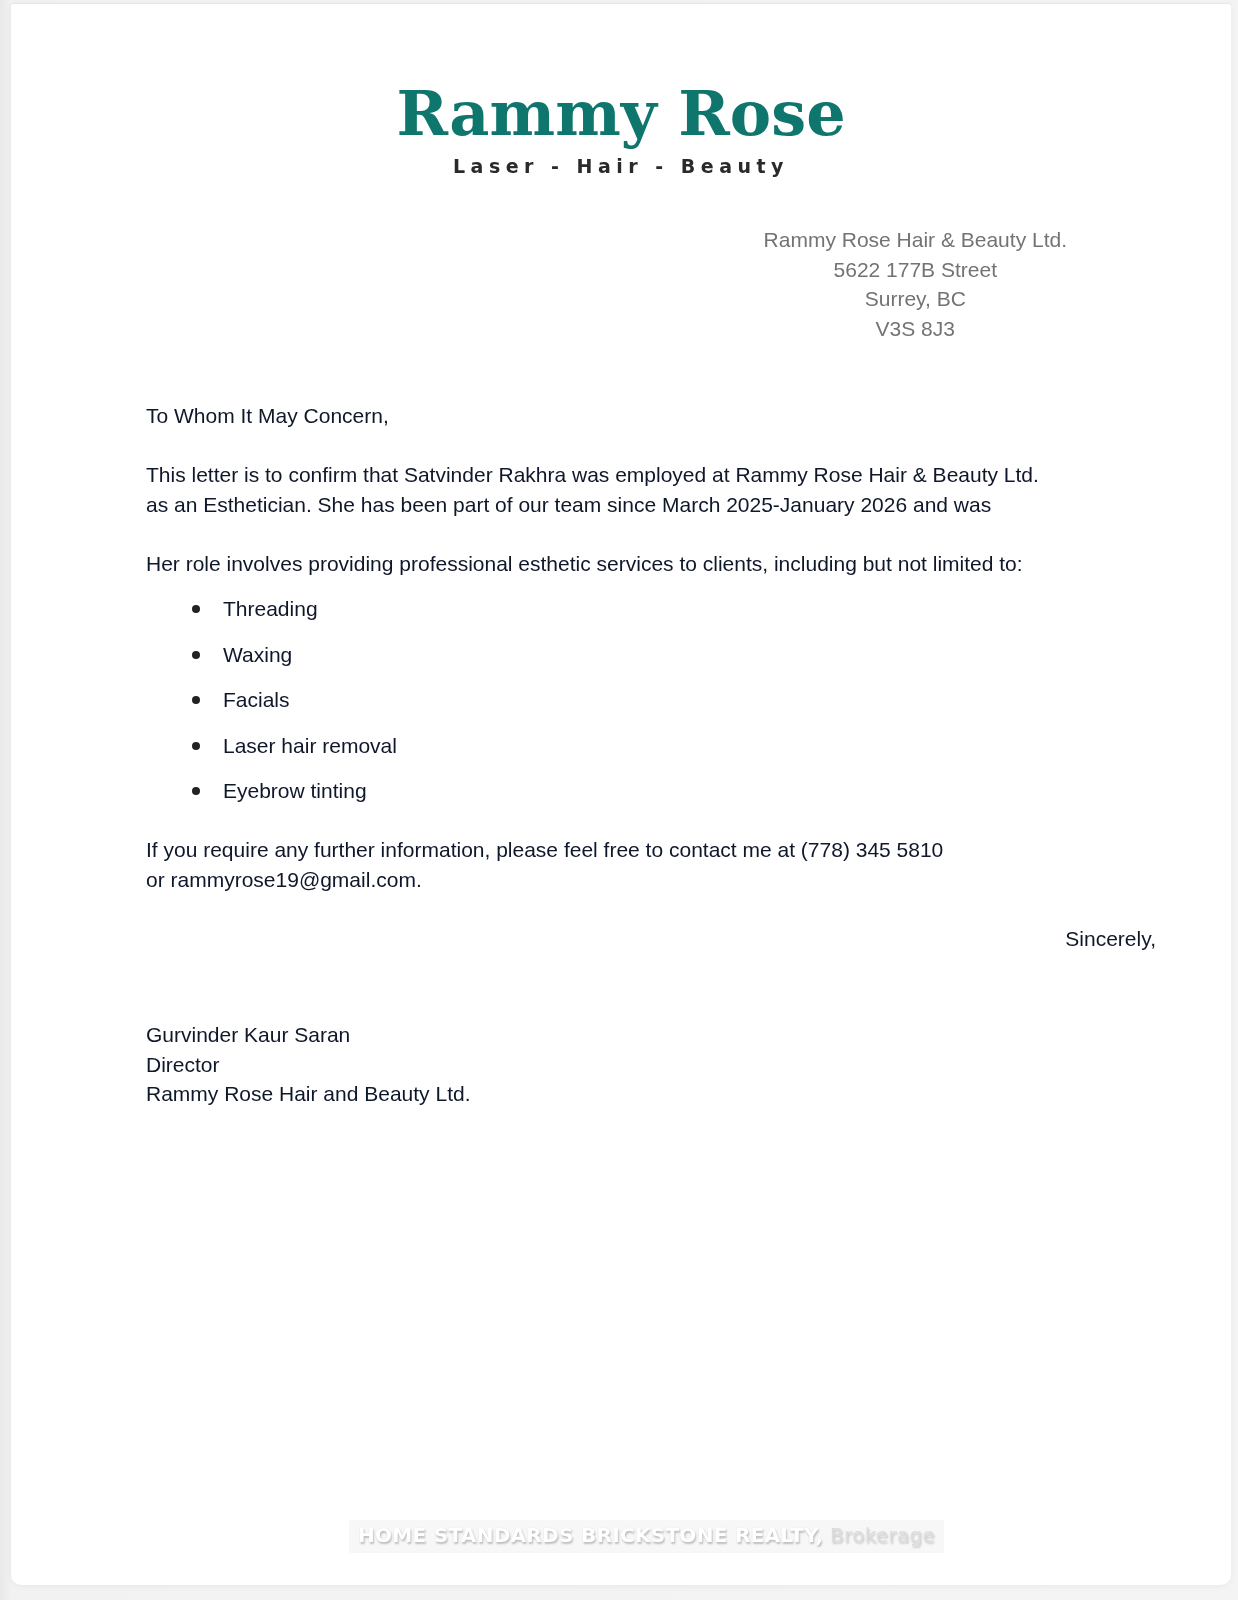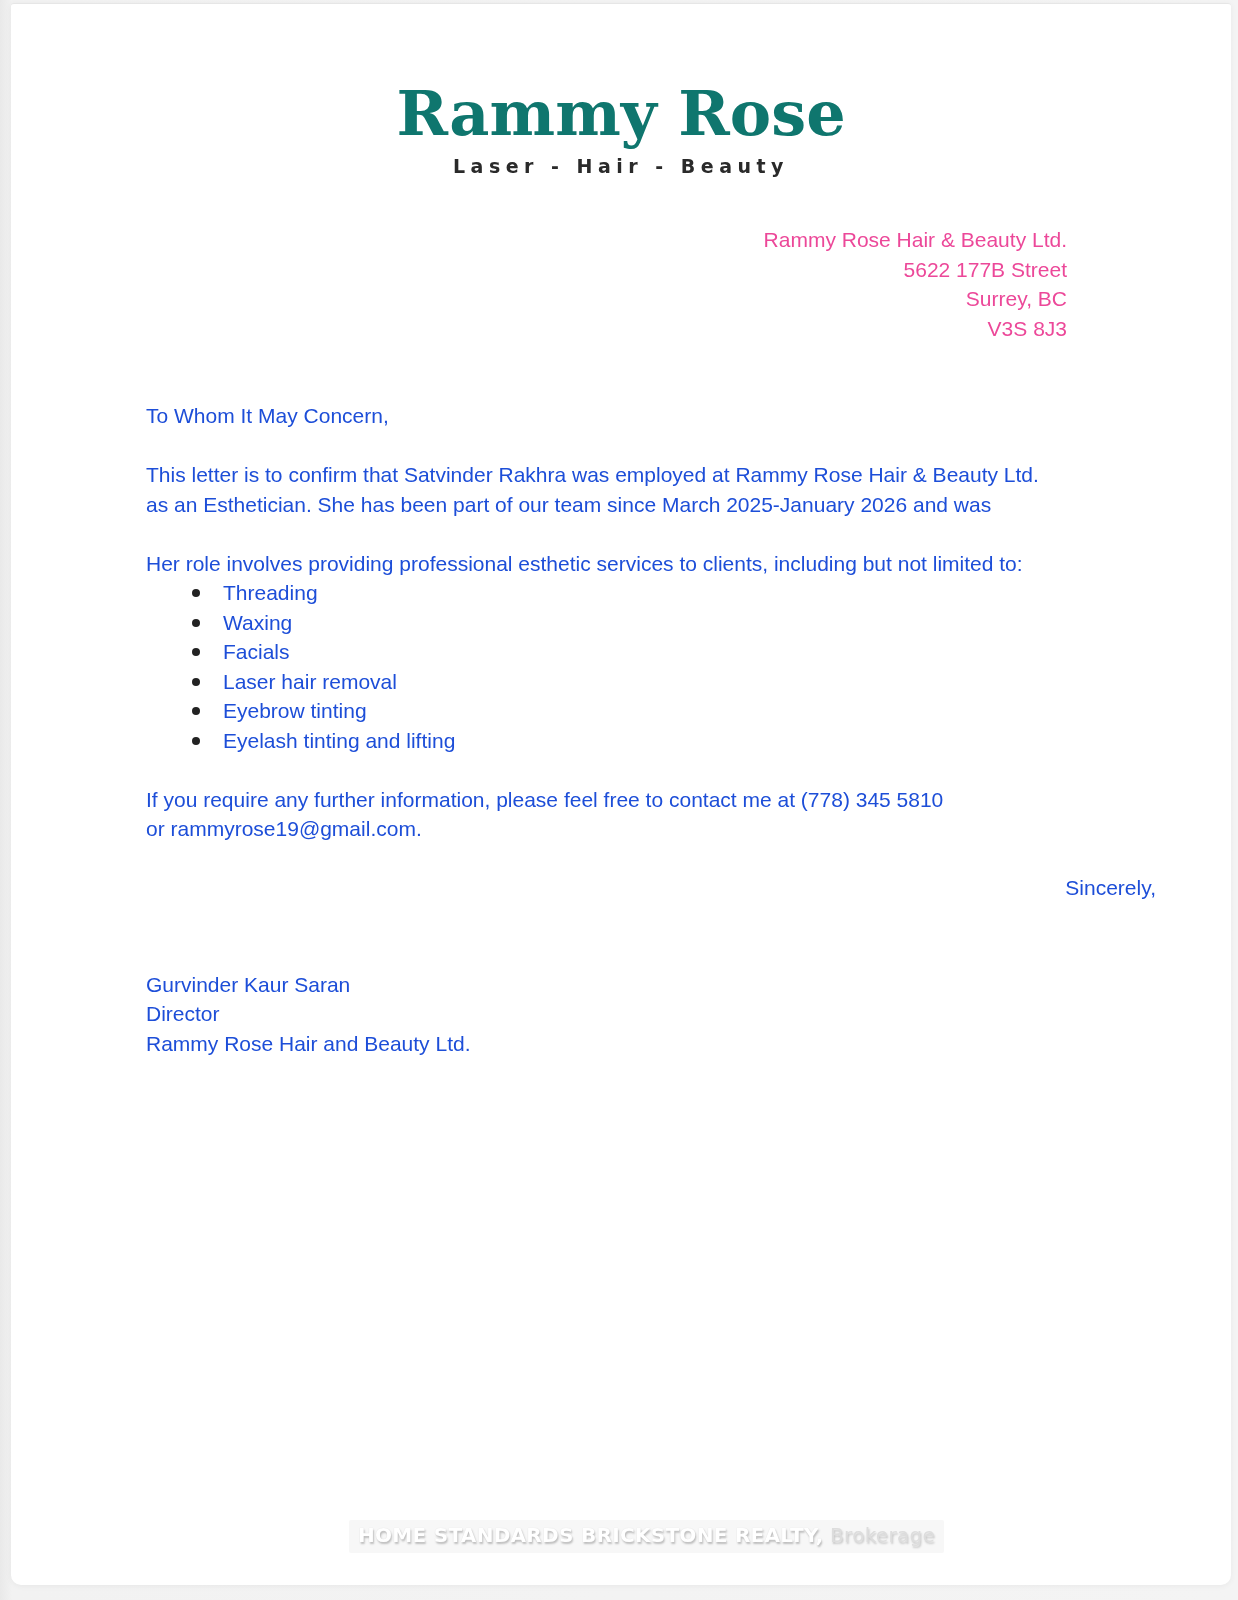--- a/index.html
+++ b/index.html
@@ -49,34 +49,34 @@
     line-height: 22px;
     letter-spacing: 5.5px;
     color: #2a2a2a;
     font-weight: bold;
   }
   
   .address {
     position: absolute;
     top: 221px;
     right: 164px;
-    text-align: right;
+    text-align: center;
     font-size: 21px;
     line-height: 29.5px;
-    color: #ec4899;
+    color: #737373;
   }
   
   .body-flow {
     position: absolute;
     left: 135px;
     top: 397px;
     width: 1010px;
     font-size: 21px;
     line-height: 29.5px;
-    color: #1d4ed8;
+    color: #0f172a;
   }
   .body-flow p {
     margin: 0 0 29.5px 0;
   }
   .body-flow p.tight {
     margin-bottom: 0;
   }
   .body-flow p.closing {
     margin-bottom: 67px;
     text-align: right;
@@ -86,20 +86,21 @@
     white-space: pre-wrap;
   }
   ul.services {
     margin: 0 0 29.5px 0;
     padding: 0;
     list-style: none;
   }
   ul.services li {
     position: relative;
     padding-left: 77px;
+    margin-top: 16px;
   }
   ul.services li::before {
     content: "";
     position: absolute;
     left: 46px;
     top: 11px;
     width: 8px;
     height: 8px;
     border-radius: 50%;
     background: #222222;
@@ -157,21 +158,20 @@
       </p>
 
       <p class="tight">Her role involves providing professional esthetic services to clients, including but not limited to:</p>
 
       <ul class="services">
         <li>Threading</li>
         <li>Waxing</li>
         <li>Facials</li>
         <li>Laser hair removal</li>
         <li>Eyebrow tinting</li>
-        <li>Eyelash tinting and lifting</li>
       </ul>
 
       <p>
         <span class="line">If you require any further information, please feel free to contact me at (778) 345 5810</span>
         <span class="line">or rammyrose19@gmail.com.</span>
       </p>
 
       <p class="closing">Sincerely,</p>
 
       <div class="signature">

